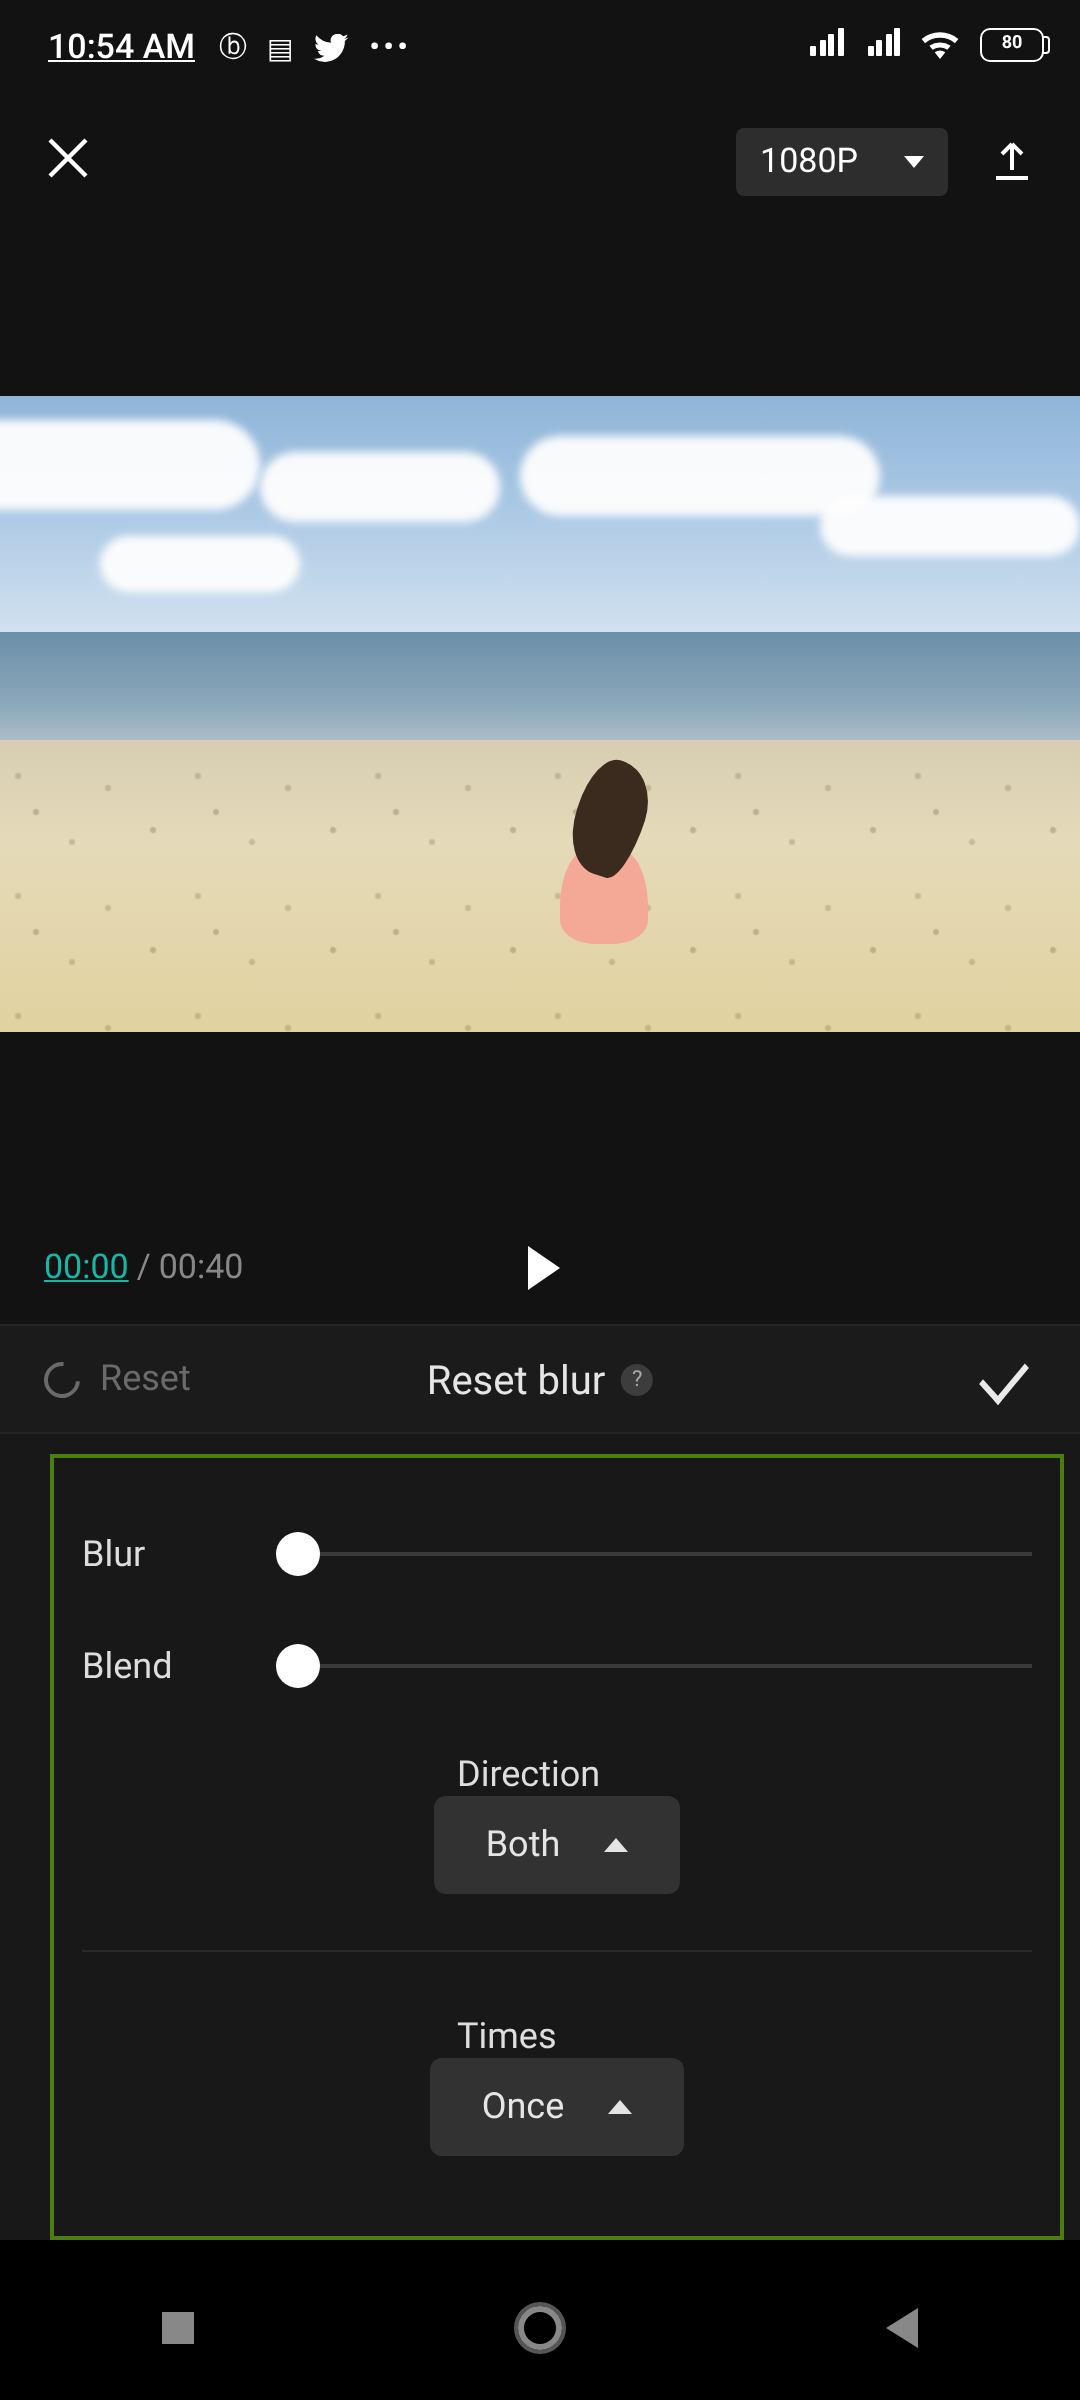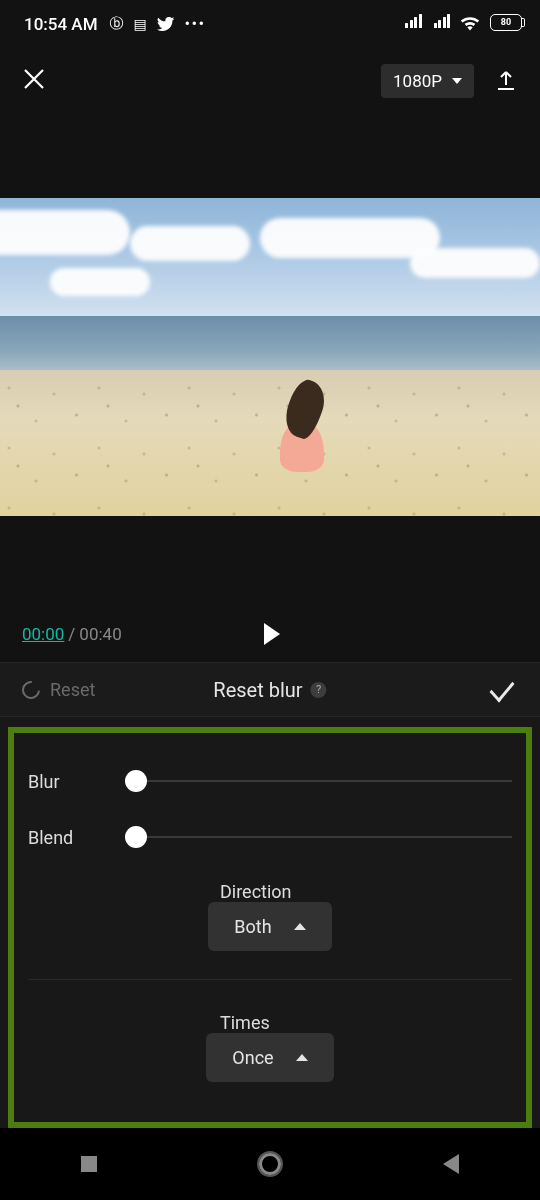--- a/index.html
+++ b/index.html
@@ -21,21 +21,21 @@
       height: 46px;
       background: #121212;
     }
     .status-left {
       display: flex;
       align-items: center;
       gap: 10px;
       font-size: 17px;
       font-weight: 500;
     }
-    .status-left .time { margin-right: 2px; }
+    .status-left .time { margin-right: 2px; text-decoration: underline; }
     .status-left .ico { font-size: 14px; }
     .status-right {
       display: flex;
       gap: 10px;
     }
     .signal-bars {
       display: inline-flex;
       align-items: flex-end;
       gap: 1.5px;
       height: 14px;
@@ -83,21 +83,21 @@
     }
     .close-x { font-size: 28px; font-weight: 300;}
     .toolbar-right { display:flex; align-items:center; gap:20px;}
     .quality-chip {
       background:#2d2d2d;
       border-radius:4px;
       padding:7px 12px;
       font-size:17px;
       display:flex;
       align-items:center;
-      gap:10px;
+      gap:23px;
       margin-left:44px;
     }
     .quality-chip .tri-down{
       width:0;height:0;border-left:5px solid transparent;border-right:5px solid transparent;border-top:6px solid #fff;
     }
     .export-icon { font-size:20px; display:flex; align-items:center;}
     
     .preview-area { background:#121212; padding-top:90px;}
     .preview {
       width: 540px;
@@ -208,22 +208,23 @@
     .confirm-check{
       width:24px;height:14px;
       border-left:3px solid #eaeaea;
       border-bottom:3px solid #eaeaea;
       transform:rotate(-50deg) skewX(-8deg);
       margin-right:4px; margin-bottom:4px;
     }
     
     .panel-wrap{ padding: 10px 8px 0; background:#181818;}
     .panel{
-      border:6px solid #4d7c0f;
+      border:2px solid #4d7c0f;
       padding: 20px 14px 24px;
+      margin-left: 17px;
     }
     .row{
       display:flex;align-items:center;
       padding:16px 0;
     }
     .row-label{width:100px;font-size:18px;color:#ddd;}
     .slider{
       flex:1; position:relative; height:24px;
     }
     .slider-track{

